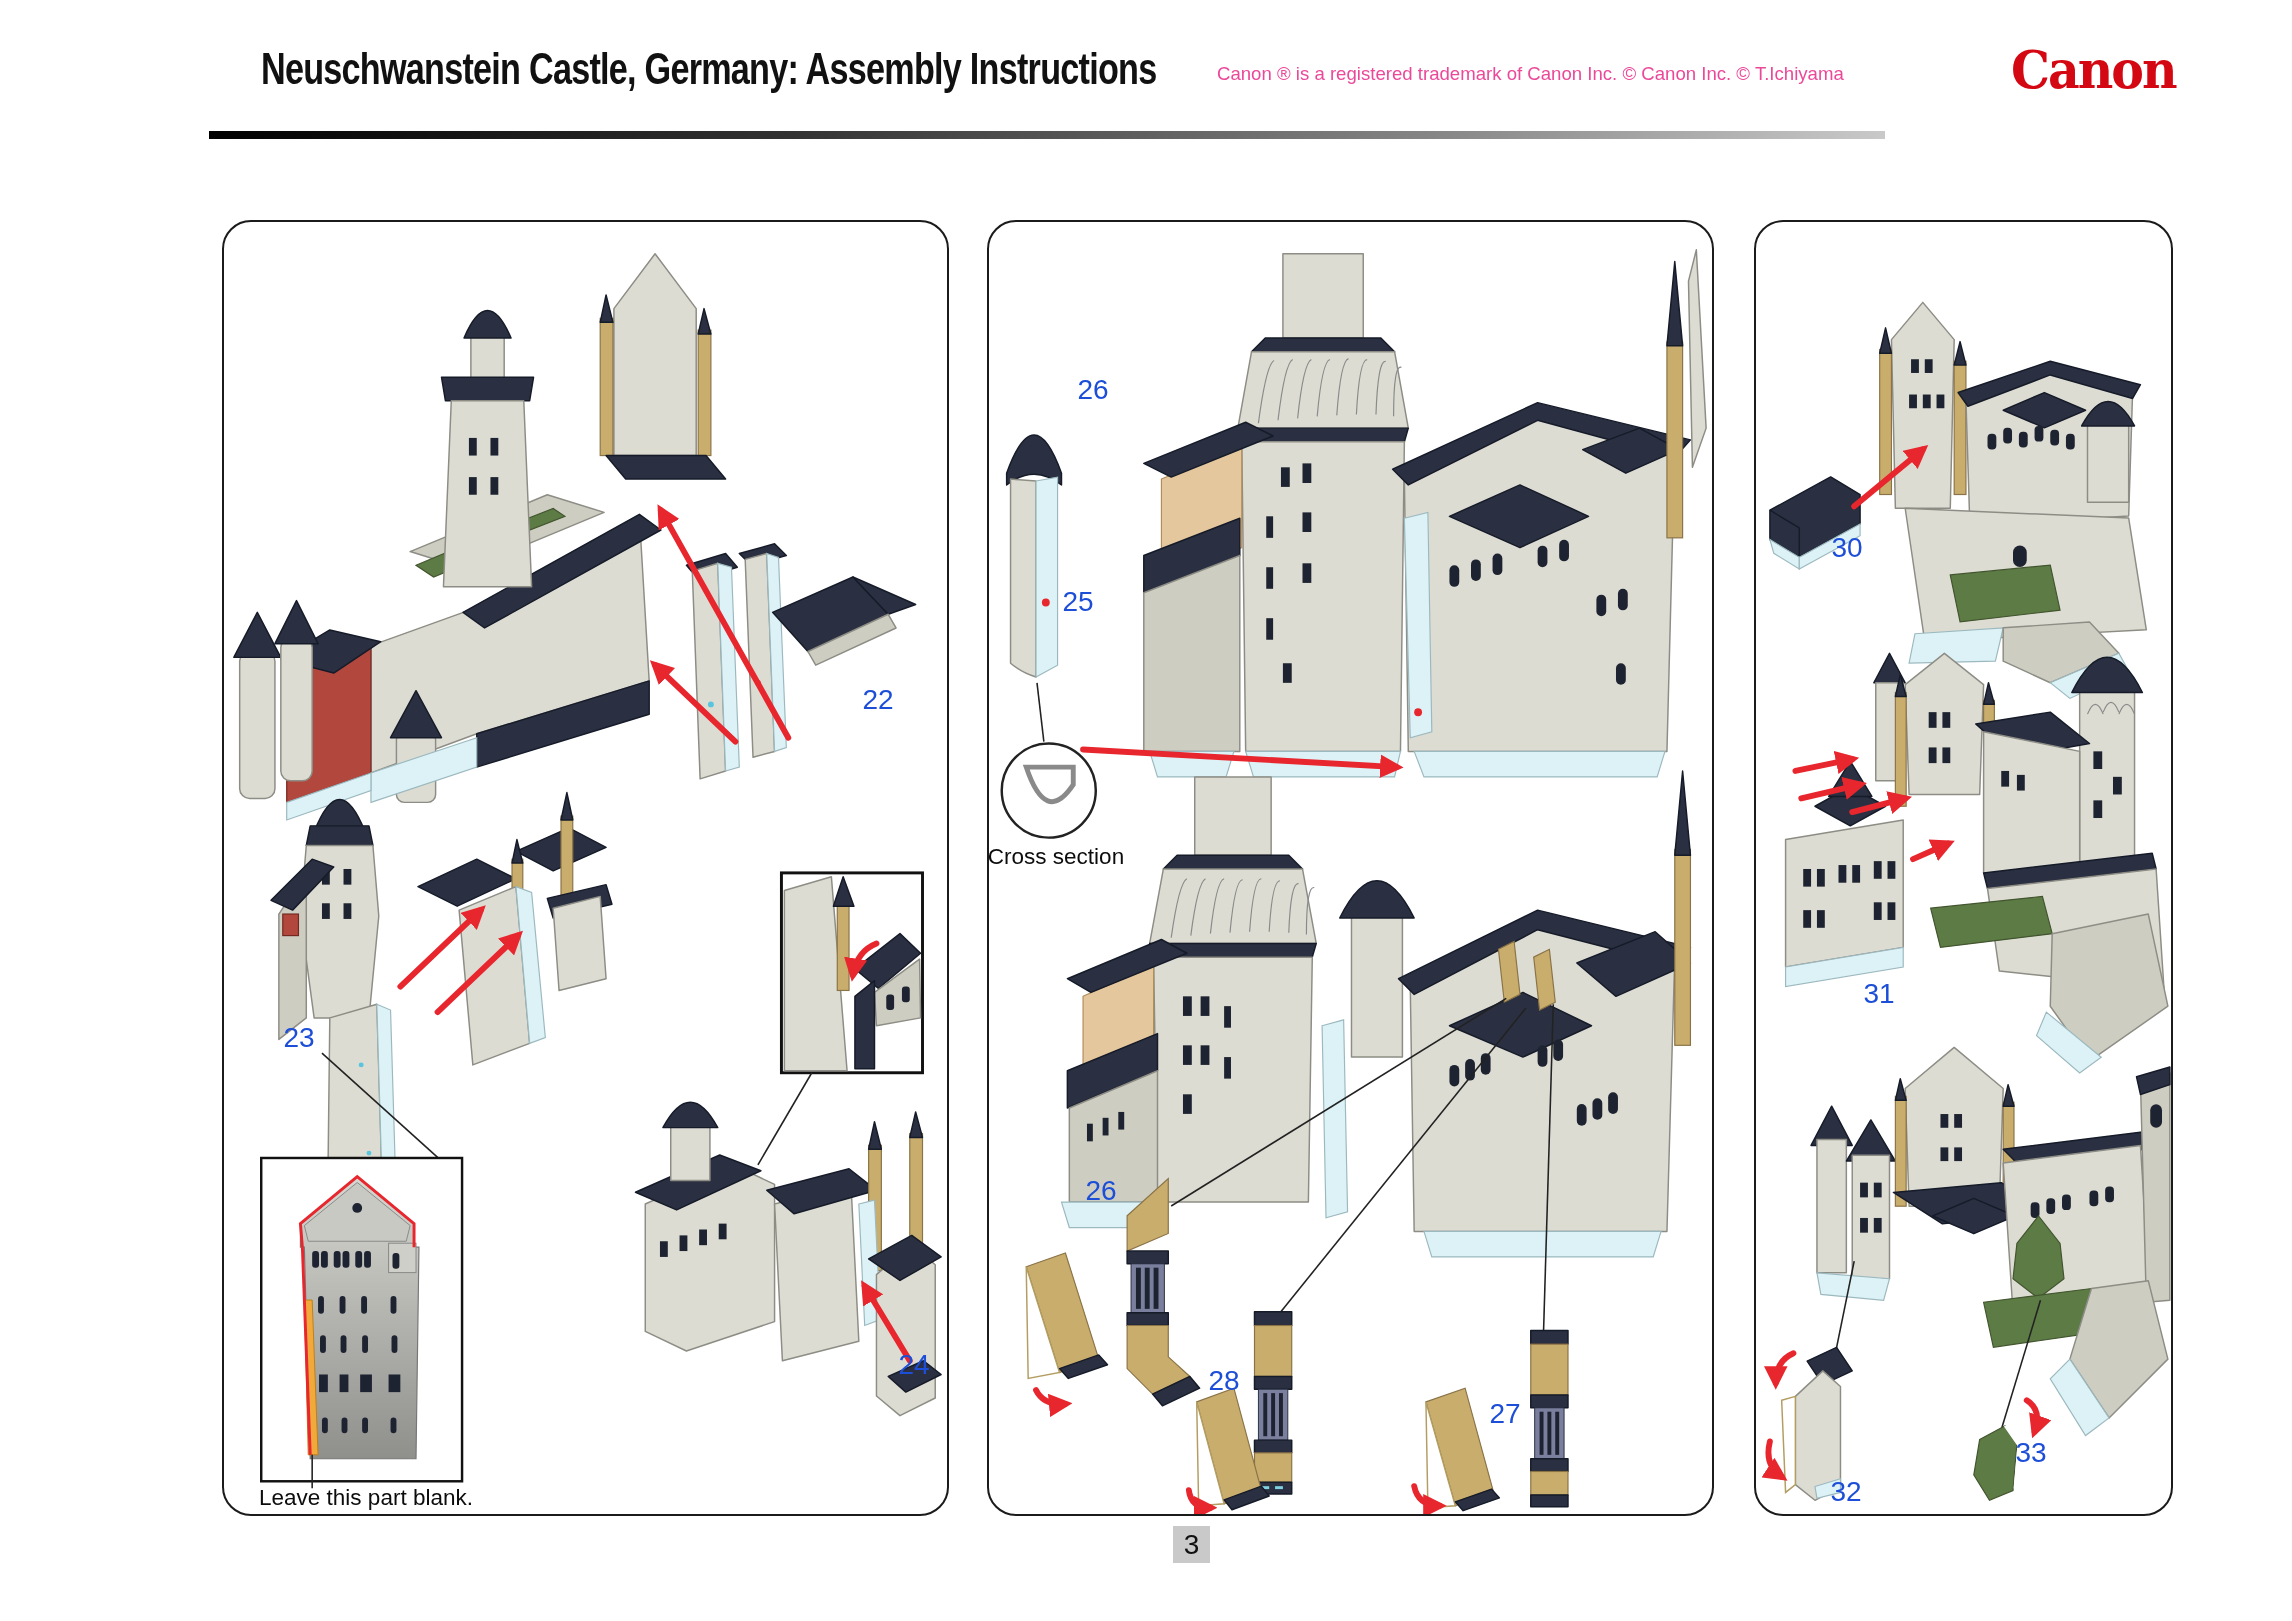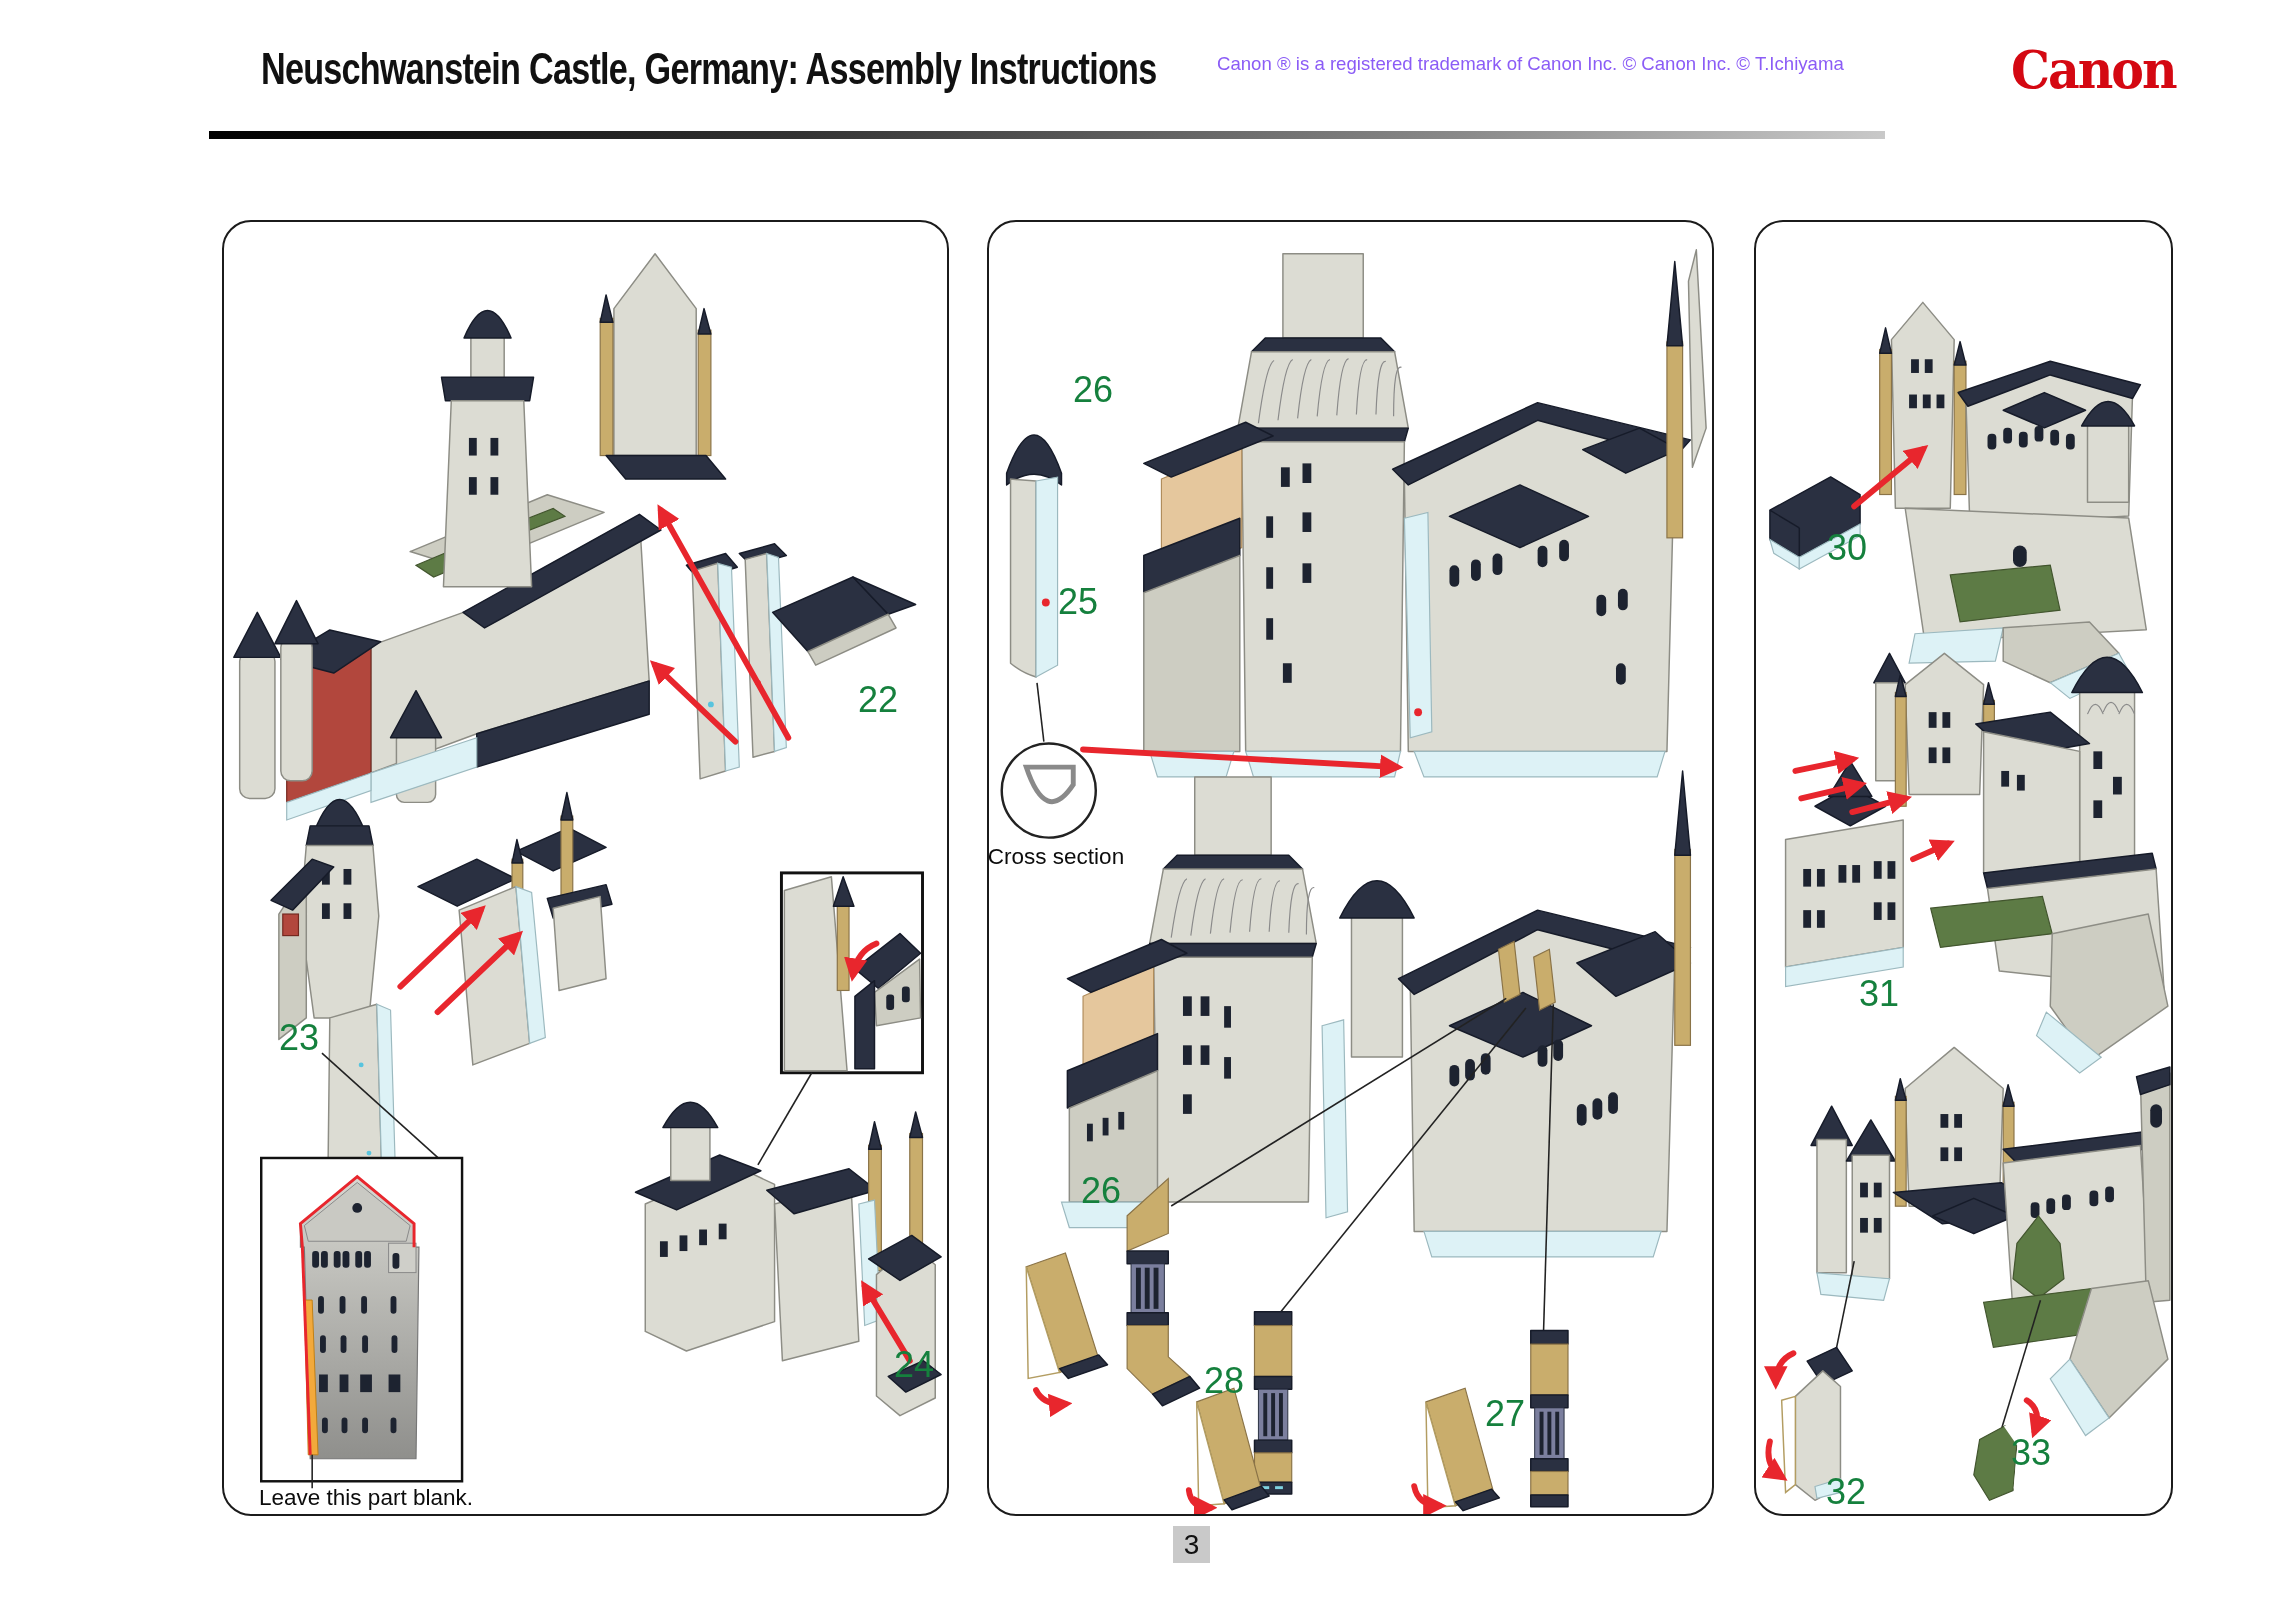--- a/index.html
+++ b/index.html
@@ -1,34 +1,34 @@
 <!DOCTYPE html>
 <html><head>
 <meta charset="utf-8">
 <style>
   html,body{margin:0;padding:0;background:#fff;}
   body{width:2293px;height:1621px;position:relative;font-family:"Liberation Sans",sans-serif;overflow:hidden;}
 
   
   .page-title{position:absolute;left:261px;top:43px;font-size:45px;font-weight:bold;letter-spacing:-1px;
     color:#111;transform:scaleX(.76);transform-origin:left top;white-space:nowrap;}
-  .trademark{position:absolute;left:1217px;top:53px;font-size:18.6px;color:#8b5cf6;white-space:nowrap;}
+  .trademark{position:absolute;left:1217px;top:63px;font-size:18.6px;color:#ec4899;white-space:nowrap;}
   .canon-logo{position:absolute;left:2011px;top:41px;font-size:49px;font-weight:bold;color:#d40812;
     font-family:"DejaVu Serif",serif;letter-spacing:-2px;transform:scaleY(1.05);white-space:nowrap;}
   .header-rule{position:absolute;left:209px;top:131px;width:1676px;height:7.8px;
     background:linear-gradient(to right,#000 0%,#333 35%,#8a8a8a 75%,#c9c9c9 100%);}
 
   
   .panel{position:absolute;border:2px solid #1b1b1b;border-radius:29px;background:#fff;}
   #panel-left  {left:222px; top:220px;width:723px;height:1292px;}
   #panel-middle{left:987px;top:220px;width:723px;height:1292px;}
   #panel-right {left:1754px;top:220px;width:415px;height:1292px;}
   .panel svg{position:absolute;left:0;top:0;}
 
-  .lbl{position:absolute;transform:translate(-50%,-50%);font-size:36px;color:#15803d;white-space:nowrap;}
+  .lbl{position:absolute;transform:translate(-50%,-50%);font-size:28px;color:#1d4ed8;white-space:nowrap;}
   .cap{position:absolute;transform:translate(-50%,-50%);font-size:22.5px;color:#0c0c0c;white-space:nowrap;}
 
   
   .page-num{position:absolute;left:1173px;top:1526px;width:37px;height:37px;background:#c9c9c9;
     display:flex;align-items:center;justify-content:center;font-size:28px;color:#111;}
 
   
   .w {fill:#dcdcd3;stroke:#8d8d85;stroke-width:1.5;stroke-linejoin:round;}
   .w2{fill:#cdcdc2;stroke:#8d8d85;stroke-width:1.5;stroke-linejoin:round;}
   .r {fill:#2a3041;stroke:#161b29;stroke-width:1.5;stroke-linejoin:round;}

